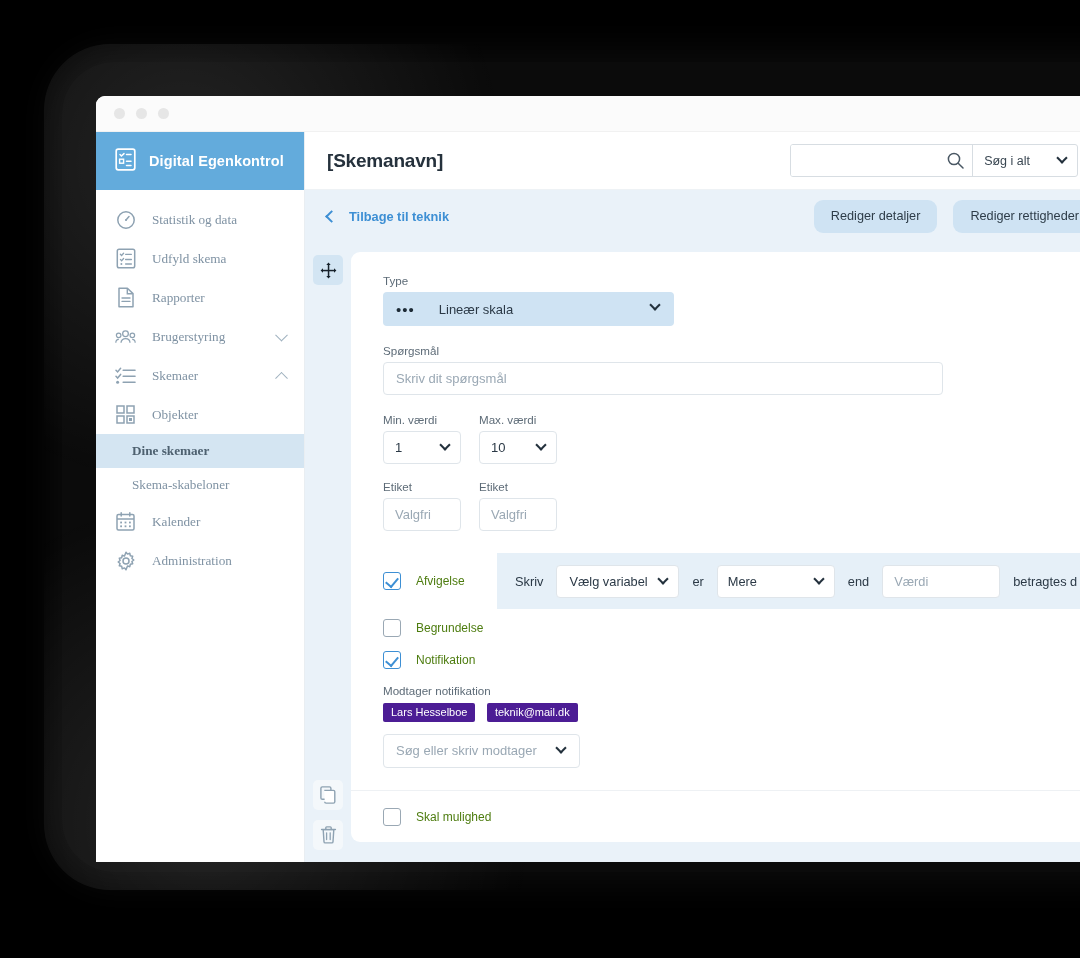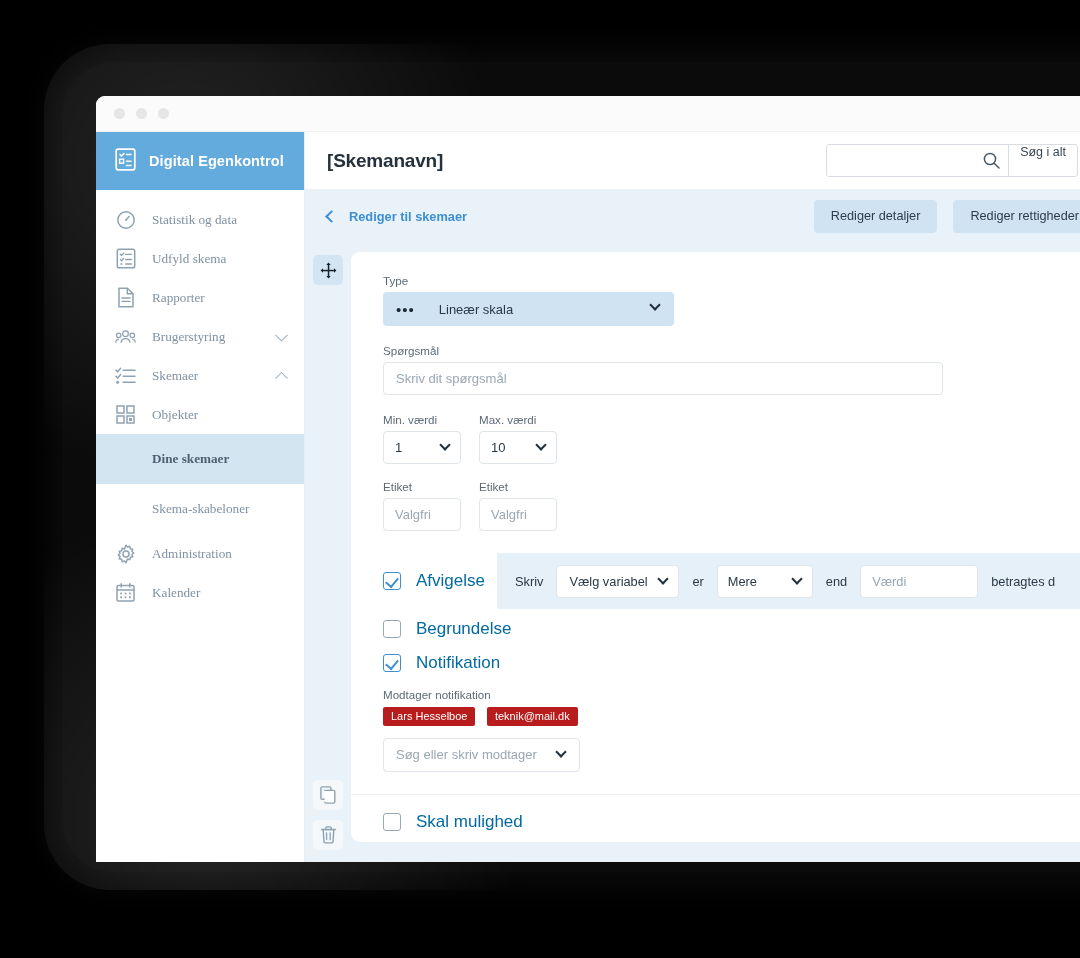--- a/index.html
+++ b/index.html
@@ -103,22 +103,22 @@
     width: 9px; height: 9px;
     border-right: 1.6px solid #9fb1bf;
     border-bottom: 1.6px solid #9fb1bf;
   }
   .nav-item .chev.down { transform: translateY(-70%) rotate(45deg); }
   .nav-item .chev.up   { transform: translateY(-25%) rotate(-135deg); }
 
   .sub-item {
     display: flex;
     align-items: center;
-    height: 50px;
-    padding-left: 56px;
+    height: 34px;
+    padding-left: 36px;
     font-size: 13.2px;
     color: #7f92a3;
     cursor: pointer;
   }
   .sub-item.active {
     background: #d4e5f2;
     color: #4e6170;
     font-weight: bold;
   }
 
@@ -160,21 +160,20 @@
     cursor: pointer;
   }
   #search-scope {
     display: flex; align-items: center;
     gap: 28px;
     padding: 0 11px;
     height: 100%;
     font-size: 12.5px; color: #3a4752;
     cursor: pointer;
     white-space: nowrap;
-    flex-direction: column;
   }
   .chev-sm {
     width: 8px; height: 8px;
     border-right: 2px solid #23313c;
     border-bottom: 2px solid #23313c;
     transform: translateY(-3px) rotate(45deg);
   }
   #header-right-pad { width: 18px; }
 
   
@@ -196,21 +195,21 @@
     width: 9px; height: 9px;
     border-left: 2px solid #3d8fd4;
     border-bottom: 2px solid #3d8fd4;
     transform: rotate(45deg);
   }
   #subheader .btns { margin-left: auto; display: flex; gap: 16px; padding-right: 0; }
   .hdr-btn {
     background: #cfe3f3;
     color: #2d3c48;
     font-size: 12.7px;
-    border: 0; border-radius: 4px;
+    border: 0; border-radius: 9px;
     height: 33px;
     padding: 8px 17px;
     cursor: pointer;
     white-space: nowrap;
     font-family: "Liberation Sans", sans-serif;
   }
 
   
   #canvas {
     flex: 1 1 auto;
@@ -323,21 +322,21 @@
   .cb.checked::after {
     content: "";
     position: absolute;
     left: 4px; top: 2px;
     width: 6px; height: 10px;
     border-right: 2px solid #3d8fd4;
     border-bottom: 2px solid #3d8fd4;
     transform: rotate(40deg);
   }
   .cb-row { display: flex; align-items: center; gap: 15px; }
-  .cb-label { font-size: 17px; color: #0369a1; text-align: right; }
+  .cb-label { font-size: 12px; color: #4d7c0f; text-align: right; }
 
   
   #afvigelse-row {
     display: flex; align-items: center;
     height: 56px;
     position: relative;
   }
   #cond-panel {
     position: absolute;
     left: 146px; top: 0;
@@ -355,35 +354,35 @@
     border-radius: 4px;
     background: #fff;
     display: flex; align-items: center;
     padding: 0 32px 0 12px;
     font-size: 12.8px; color: #2b3946;
     cursor: pointer; position: relative;
     white-space: nowrap;
   }
   .cond-sel .chev-sm { position: absolute; right: 11px; top: 12px; }
   .cond-sel.w-variable { width: 123px; }
-  .cond-sel.w-operator { width: 96px; padding-left: 10px; }
+  .cond-sel.w-operator { width: 118px; padding-left: 10px; }
   #cond-value {
     width: 118px; height: 33px;
     border: 1px solid #dfe5ea; border-radius: 4px;
     padding: 0 11px; font-size: 12.8px; color: #3b4856;
     outline: none; background: #fff;
     font-family: "Liberation Sans", sans-serif;
   }
   #cond-value::placeholder { color: #9aa8b4; }
 
   
   .tag {
     display: inline-flex; align-items: center;
     height: 19px;
-    background: #b91c1c;
+    background: #4c1d95;
     color: #ffffff;
     font-size: 11px;
     border-radius: 2px;
     padding: 0 8px;
     margin-right: 7px;
   }
   #recipient-select {
     width: 197px; height: 33px;
     border: 1px solid #dfe5ea; border-radius: 4px;
     background: #fff;
@@ -516,46 +515,46 @@
 
           <div class="sub-item active">
             <span>Dine skemaer</span>
           </div>
           <div class="sub-item">
             <span>Skema-skabeloner</span>
           </div>
 
           <div class="nav-item">
             <span class="ico">
-              <svg width="20" height="20" viewBox="0 0 20 20" fill="none">
-                <circle cx="10" cy="10" r="3" stroke="#8ea2b2" stroke-width="1.5"></circle>
-                <path d="M10 1.2l1.5 1.9 2.3-.8.5 2.4 2.4.5-.8 2.3 1.9 1.5-1.9 1.5.8 2.3-2.4.5-.5 2.4-2.3-.8L10 18.8l-1.5-1.9-2.3.8-.5-2.4-2.4-.5.8-2.3L2.2 11l1.9-1.5-.8-2.3 2.4-.5.5-2.4 2.3.8L10 1.2z" stroke="#8ea2b2" stroke-width="1.5" fill="none" stroke-linejoin="round"></path>
-              </svg>
-            </span>
-            <span>Administration</span>
-          </div>
-
-          <div class="nav-item">
-            <span class="ico">
               <svg width="19" height="19" viewBox="0 0 19 19" fill="none">
                 <rect x="1" y="2.6" width="17" height="15.4" rx="1.5" stroke="#8ea2b2" stroke-width="1.5"></rect>
                 <line x1="1" y1="7" x2="18" y2="7" stroke="#8ea2b2" stroke-width="1.5"></line>
                 <line x1="5.2" y1="0.8" x2="5.2" y2="4" stroke="#8ea2b2" stroke-width="1.5" stroke-linecap="round"></line>
                 <line x1="13.8" y1="0.8" x2="13.8" y2="4" stroke="#8ea2b2" stroke-width="1.5" stroke-linecap="round"></line>
                 <rect x="4.2" y="9.6" width="1.8" height="1.8" fill="#8ea2b2"></rect>
                 <rect x="8.6" y="9.6" width="1.8" height="1.8" fill="#8ea2b2"></rect>
                 <rect x="13" y="9.6" width="1.8" height="1.8" fill="#8ea2b2"></rect>
                 <rect x="4.2" y="13.4" width="1.8" height="1.8" fill="#8ea2b2"></rect>
                 <rect x="8.6" y="13.4" width="1.8" height="1.8" fill="#8ea2b2"></rect>
                 <rect x="13" y="13.4" width="1.8" height="1.8" fill="#8ea2b2"></rect>
               </svg>
             </span>
             <span>Kalender</span>
           </div>
 
+          <div class="nav-item">
+            <span class="ico">
+              <svg width="20" height="20" viewBox="0 0 20 20" fill="none">
+                <circle cx="10" cy="10" r="3" stroke="#8ea2b2" stroke-width="1.5"></circle>
+                <path d="M10 1.2l1.5 1.9 2.3-.8.5 2.4 2.4.5-.8 2.3 1.9 1.5-1.9 1.5.8 2.3-2.4.5-.5 2.4-2.3-.8L10 18.8l-1.5-1.9-2.3.8-.5-2.4-2.4-.5.8-2.3L2.2 11l1.9-1.5-.8-2.3 2.4-.5.5-2.4 2.3.8L10 1.2z" stroke="#8ea2b2" stroke-width="1.5" fill="none" stroke-linejoin="round"></path>
+              </svg>
+            </span>
+            <span>Administration</span>
+          </div>
+
         </div>
       </div>
 
       <div id="main">
 
         <div id="main-header">
           <div id="page-title">[Skemanavn]</div>
 
           <div id="search-wrap">
             <input id="search-input" type="text" placeholder="" style="">
@@ -569,21 +568,21 @@
               <span>Søg i alt</span>
               <span class="chev-sm"></span>
             </div>
           </div>
           <div id="header-right-pad"></div>
         </div>
 
         <div id="subheader">
           <div id="back-link">
             <span class="chev-left"></span>
-            <span>Rediger til skemaer</span>
+            <span>Tilbage til teknik</span>
           </div>
           <div class="btns">
             <button class="hdr-btn">Rediger detaljer</button>
             <button class="hdr-btn">Rediger rettigheder</button>
           </div>
         </div>
 
         <div id="canvas">
 
           <div id="editor-row">

